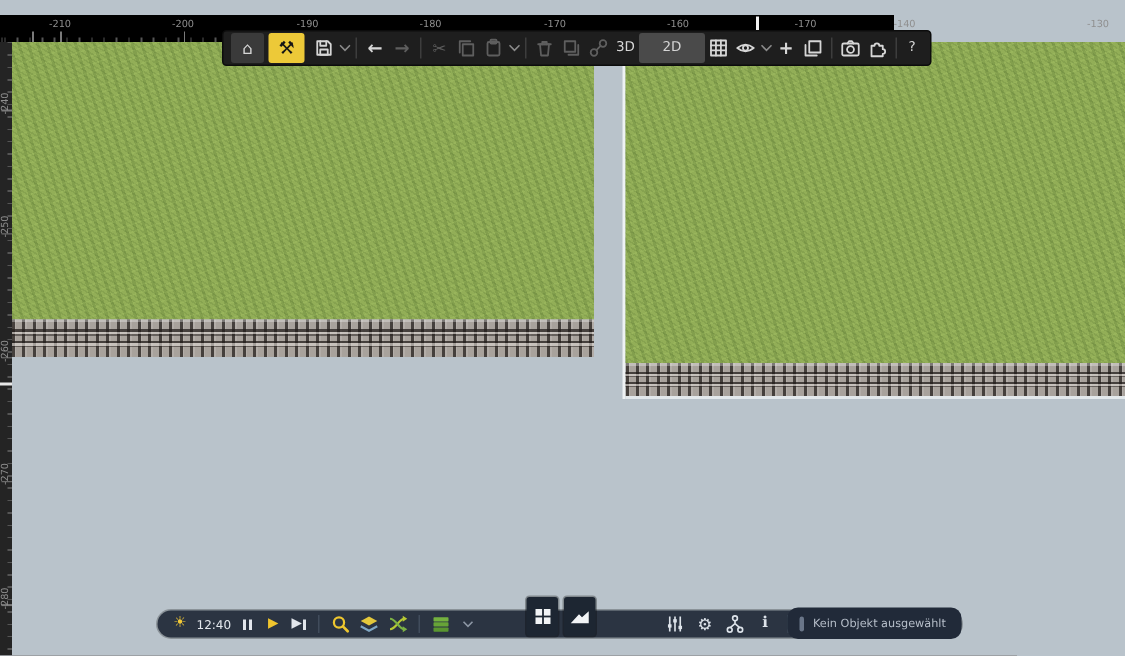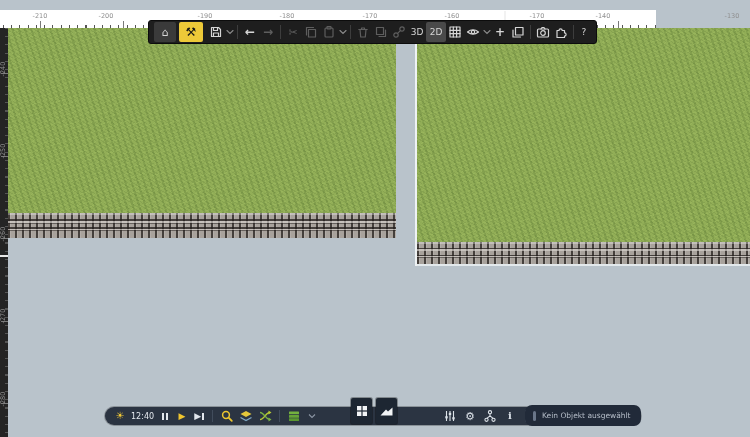--- a/index.html
+++ b/index.html
@@ -4,21 +4,21 @@
 <style>
   html,body{margin:0;padding:0;background:#888;}
   .screen{position:relative;width:750px;height:437px;overflow:hidden;
     background:#b9c3cb;font-family:"DejaVu Sans",sans-serif;}
 
   
   .titlebar{position:absolute;left:0;top:0;width:750px;height:10px;background:#191919;
     color:#cfcfcf;font-size:7px;line-height:10px;padding-left:5px;box-sizing:border-box;white-space:nowrap;}
 
   
-  .hruler{position:absolute;left:0;top:10px;width:656px;height:18px;background:#ffffff;}
+  .hruler{position:absolute;left:0;top:10px;width:596px;height:18px;background:#000000;}
   .hruler .major{position:absolute;left:0;right:0;bottom:0;height:7px;
     background:repeating-linear-gradient(90deg,#7a7a7a 0 1px,transparent 1px 82.5px);background-position:40px 0;}
   .hruler .minor{position:absolute;left:0;right:0;bottom:0;height:3px;
     background:repeating-linear-gradient(90deg,#555 0 1px,transparent 1px 8.25px);background-position:3px 0;}
   .hruler .hlabel{position:absolute;top:2px;transform:translateX(-50%);color:#8f8f8f;font-size:6.5px;}
   .hcursor{position:absolute;top:11px;height:16px;width:2px;background:#f2f2f2;}
 
   .vruler{position:absolute;left:0;top:28px;width:8px;height:409px;background:#242424;}
   .vruler .major{position:absolute;top:0;bottom:0;right:0;width:7px;
     background:repeating-linear-gradient(180deg,#7a7a7a 0 1px,transparent 1px 82.5px);background-position:0 45px;}
@@ -45,21 +45,21 @@
   .plate-right .track{position:absolute;left:0;right:0;bottom:0;height:22px;}
   .plate-edge{position:absolute;left:415px;top:28px;width:2px;height:238px;background:#eef2f4;}
 
   
   .ttb{position:absolute;left:148px;top:20px;height:24px;background:#1e1e1e;border:1px solid #0c0c0c;
     border-radius:3px;display:flex;align-items:center;padding:0 5px;box-sizing:border-box;}
   .tb{min-width:18px;height:20px;display:flex;align-items:center;justify-content:center;color:#d6d6d6;}
   .tb svg{display:block;}
   .tbsq{width:22px;background:#3a3a3a;border-radius:2px;}
   .tbyellow{width:24px;background:#edc938;border-radius:2px;color:#151515;margin-left:3px;}
-  .tb2d{width:20px;background:#4a4a4a;border-radius:2px;}
+  .tb2d{width:44px;background:#4a4a4a;border-radius:2px;}
   .glyph11{font-size:11px;line-height:1;}
   .glyph12{font-size:12px;line-height:1;}
   .arrow{font-size:12px;font-weight:bold;line-height:1;}
   .dis{color:#5e5e5e;}
   .tbtext{font-size:9px;font-weight:normal;}
   .tdiv{width:1px;height:14px;background:#3d3d3d;margin:0 3px;}
   .chev{width:9px;display:flex;align-items:center;justify-content:center;}
   svg .st{fill:none;stroke:#d6d6d6;stroke-width:1.2;stroke-linecap:round;stroke-linejoin:round;}
   svg .sd{fill:none;stroke:#5e5e5e;stroke-width:1.2;stroke-linecap:round;stroke-linejoin:round;}
   svg .sc{fill:none;stroke:#8a8a8a;stroke-width:1.1;stroke-linecap:round;}
@@ -104,21 +104,21 @@
   <div class="plate-right">
     <div class="grass"></div>
     <div class="track"></div>
   </div>
 
 
   <div class="hruler">
     <div class="major"></div>
     <div class="minor"></div>
     <span class="hlabel" style="left:40px">-210</span>
-    <span class="hlabel" style="left:106px">-200</span>
+    <span class="hlabel" style="left:122px">-200</span>
     <span class="hlabel" style="left:205px">-190</span>
     <span class="hlabel" style="left:287px">-180</span>
     <span class="hlabel" style="left:370px">-170</span>
     <span class="hlabel" style="left:452px">-160</span>
     <span class="hlabel" style="left:537px">-170</span>
     <span class="hlabel" style="left:603px">-140</span>
     <span class="hlabel" style="left:732px">-130</span>
   </div>
   <div class="hcursor" style="left:504px"></div>
 

